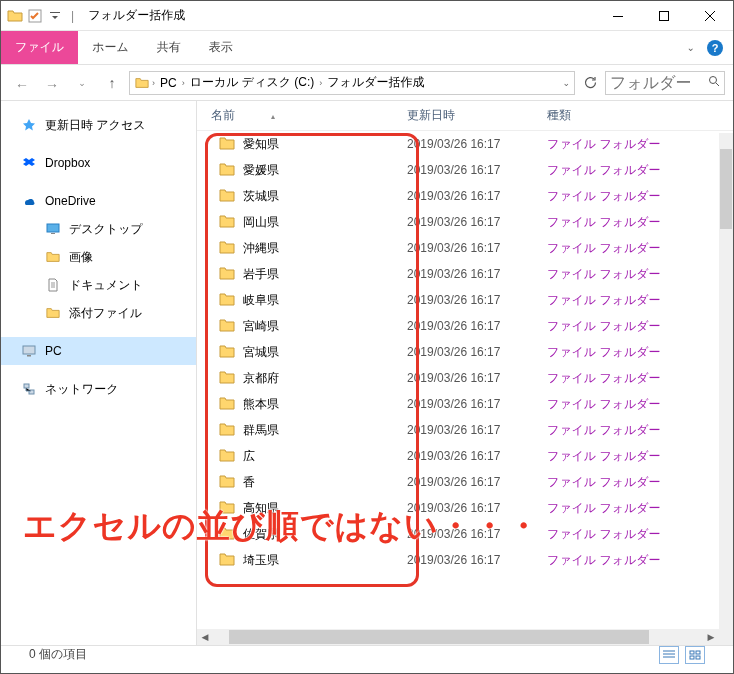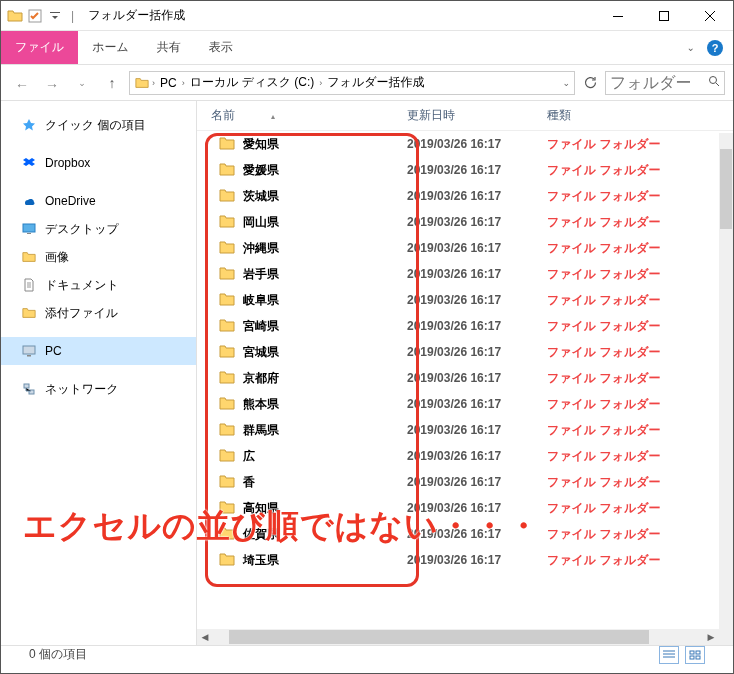--- a/index.html
+++ b/index.html
@@ -28,37 +28,37 @@
     .bc-arr { color: #666; font-size: 9px; }
     .bc-right { margin-left: auto; display: flex; align-items: center; gap: 4px; }
     .refresh { width: 22px; color: #555; display:flex; align-items:center; justify-content:center; }
     .search { width: 120px; height: 24px; border: 1px solid #ccc; display: flex; align-items: center; padding: 0 4px; }
     .search input { border: none; outline: none; width: 80px; font-size: 16px; color: #666; }
     .search-icon { margin-left: auto; color: #555; }
 
     .main { display: flex; height: calc(100% - 30px - 34px - 36px - 28px); position: relative; }
     .nav-pane { width: 196px; border-right: 1px solid #e1e1e1; padding-top: 10px; overflow: hidden; }
     .nav-item { display: flex; align-items: center; height: 28px; padding-left: 20px; font-size: 12px; gap: 8px; }
-    .nav-item.l2 { padding-left: 20px; }
+    .nav-item.l2 { padding-left: 44px; }
     .nav-item.selected { background: #cde8ff; }
     .nav-spacer { height: 10px; }
     .ni-icon { width: 16px; height: 16px; display: inline-flex; align-items: center; justify-content: center; }
 
     .content { flex: 1; display: flex; flex-direction: column; position: relative; }
     .cols { height: 30px; display: flex; align-items: center; border-bottom: 1px solid #eee; color: #4c607a; font-size: 12px; }
     .col-name { width: 210px; padding-left: 14px; }
     .col-date { width: 140px; }
     .col-type { flex: 1; }
     .sort-ind { font-size: 8px; color: #888; margin-left: 36px; }
 
-    .list { flex: 1; overflow: hidden; position: relative; font-weight: bold; }
+    .list { flex: 1; overflow: hidden; position: relative; }
     .row { height: 26px; display: flex; align-items: center; font-size: 12px; }
     .row .c-name { width: 210px; padding-left: 22px; display: flex; align-items: center; gap: 8px; }
     .row .c-date { width: 140px; color: #555; }
-    .row .c-type { flex: 1; color: #ef4444; }
+    .row .c-type { flex: 1; color: #a21caf; }
     .fld-icon { width: 16px; height: 14px; }
 
     .red-box { position: absolute; border: 3px solid #e53528; border-radius: 12px; left: 204px; top: 32px; width: 214px; height: 454px; pointer-events: none; }
     .annotation { position: absolute; left: 22px; bottom: 96px; font-size: 33px; font-weight: bold; color: #ed3524; letter-spacing: 1px; white-space: nowrap; text-shadow: 0 0 2px #fff, 0 0 2px #fff; pointer-events: none; }
 
     .hs { position: absolute; bottom: 0; left: 0; right: 14px; height: 16px; background: #f0f0f0; display:flex; }
     .hs-thumb { margin-left: 16px; width: 420px; height: 14px; background: #cdcdcd; margin-top:1px; }
     .hs-arr { width: 16px; display:flex; align-items:center; justify-content:center; color:#666; font-size:9px; }
     .hs-arr.r { margin-left: auto; }
     .vs { position: absolute; right: 0; top: 132px; width: 14px; bottom: 28px; background: #f0f0f0; }
@@ -160,21 +160,21 @@
 </div>
 
 <div class="main">
   <div class="nav-pane">
     <div class="nav-item">
         <span class="ni-icon">
           <svg width="14" height="14" viewBox="0 0 14 14">
             <path fill="#42a5f5" d="M7 1l2 4 4 .5-3 3 .8 4L7 10l-3.8 2.5.8-4-3-3L5 5z"></path>
           </svg>
         </span>
-        <span>クイック 個の項目</span>
+        <span>更新日時 アクセス</span>
       </div>
     <div class="nav-spacer"></div>
     <div class="nav-item">
         <span class="ni-icon">
           <svg width="14" height="14" viewBox="0 0 14 14">
             <path fill="#0061fe" d="M4 2L1 4l3 2-3 2 3 2 3-2 3 2 3-2-3-2 3-2-3-2-3 2z"></path>
           </svg>
         </span>
         <span>Dropbox</span>
       </div>

